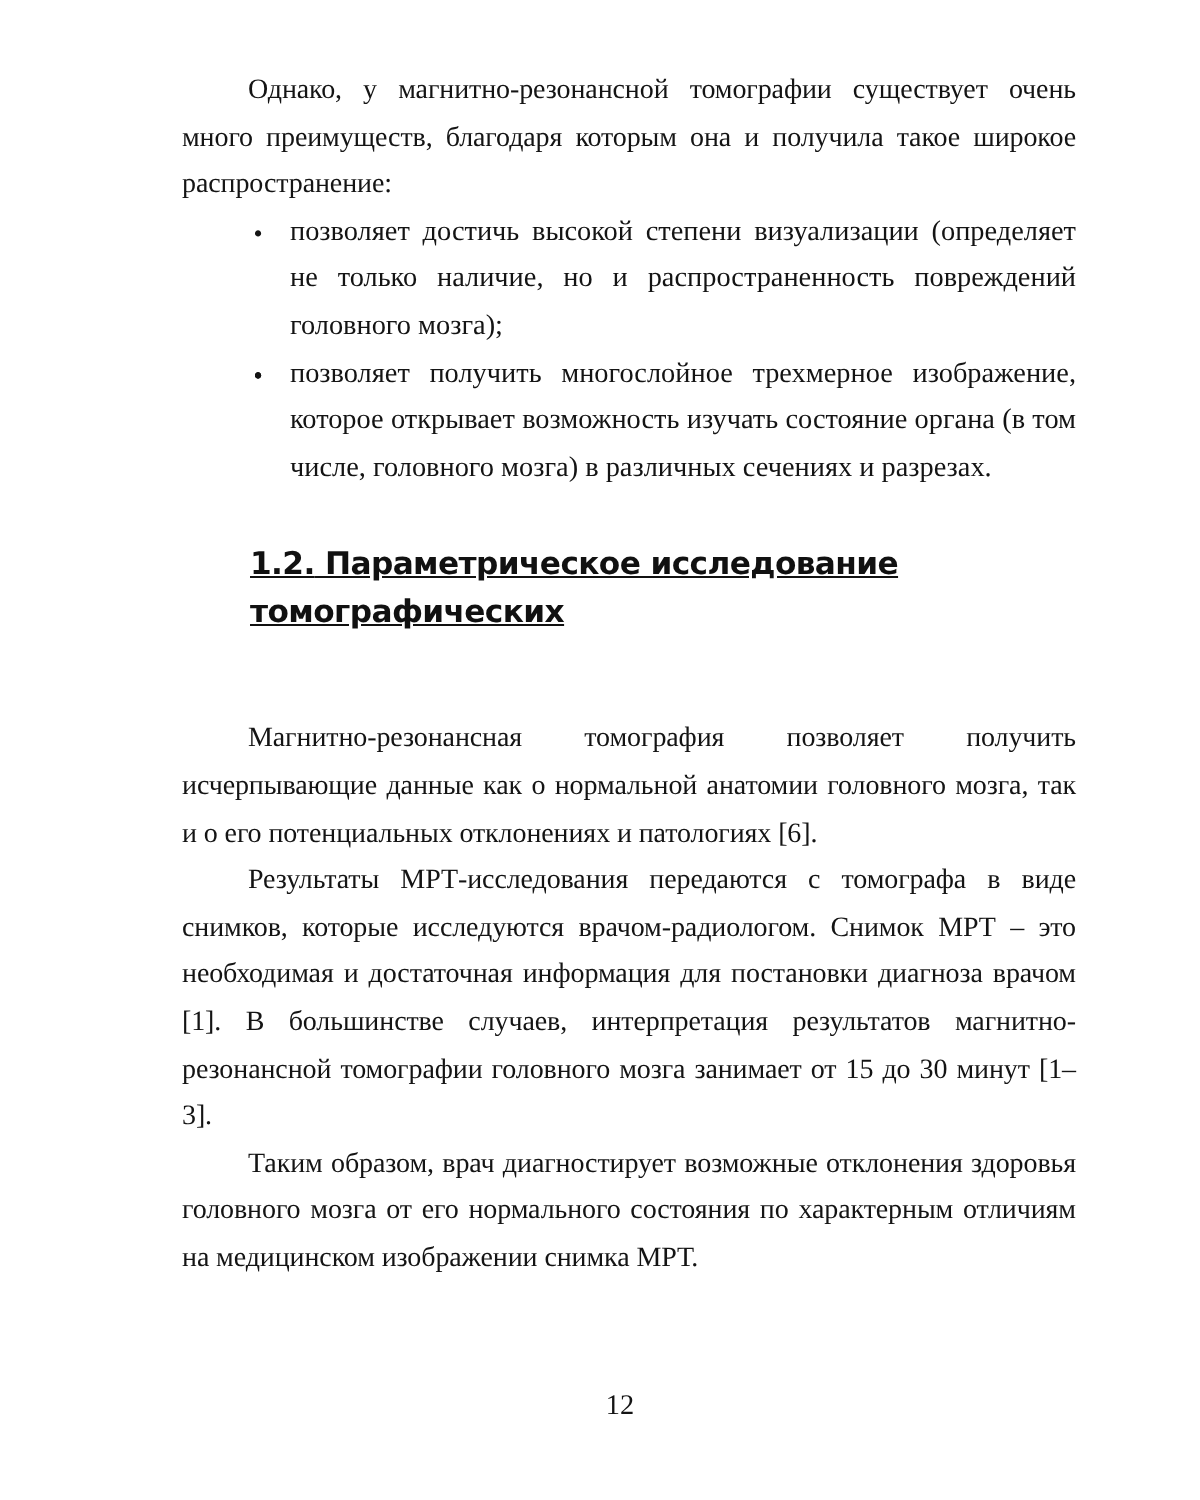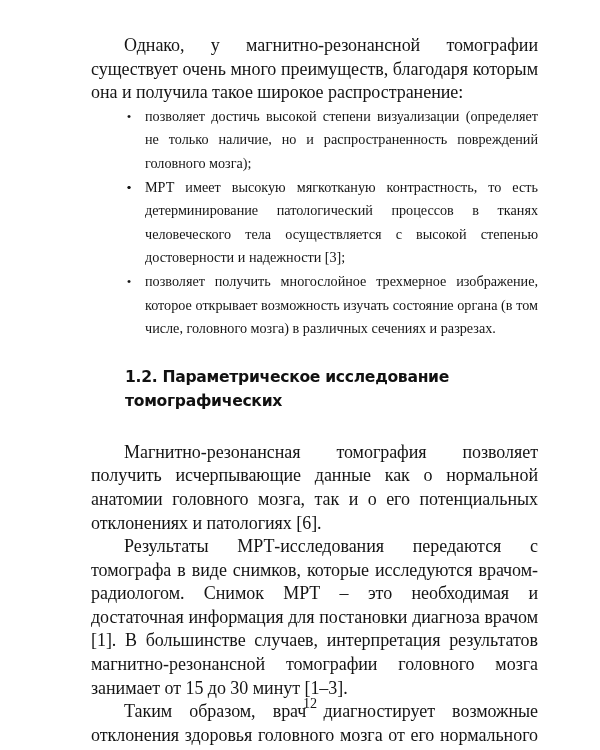--- a/index.html
+++ b/index.html
@@ -16,21 +16,21 @@
       color: #141414;
     }
     .page {
       position: absolute;
       left: 91px;
       top: 34px;
       width: 447px;
     }
     .p {
       margin: 0;
-      font-size: 18px;
+      font-size: 14px;
       line-height: 23.6px;
       text-align: justify;
       text-indent: 33px;
       letter-spacing: -0.05px;
     }
     .p.first { text-indent: 33px; }
     .bullets {
       list-style: none;
       margin: 0;
       padding: 0;
@@ -44,28 +44,29 @@
     }
     .bullet-dot {
       position: absolute;
       left: 33px;
       top: 0;
       width: 10px;
       text-align: center;
       font-size: 13px;
     }
     .heading {
-      margin: 24px 0 4px 0;
+      margin: 24px 0 16px 0;
       padding-left: 34px;
       font-family: "DejaVu Sans", "Liberation Sans", sans-serif;
       font-weight: bold;
       font-size: 15.6px;
       line-height: 24px;
       letter-spacing: -0.3px;
       color: #111;
+      text-decoration: underline;
     }
     .heading .h-line2 {
       display: block;
       padding-left: 28px;
     }
     .heading-gap { height: 24px; }
     .page-number {
       position: absolute;
       left: 0;
       width: 600px;
@@ -86,21 +87,20 @@
   <ul class="bullets">
     <li class="bullet">
       <span class="bullet-dot">•</span>
       <span>позволяет достичь высокой степени визуализации (определяет не только наличие, но и распространенность повреждений головного мозга);</span>
     </li>
     <li class="bullet">
       <span class="bullet-dot">•</span>
     </li>
     <li class="bullet">
       <span class="bullet-dot">•</span>
-      <span>МРТ имеет высокую мягкотканую контрастность, то есть детерминирование патологический процессов в тканях человеческого тела осуществляется с высокой степенью достоверности и надежности [3];</span>
     </li>
     <li class="bullet">
       <span class="bullet-dot">•</span>
       <span>позволяет получить многослойное трехмерное изображение, которое открывает возможность изучать состояние органа (в том числе, головного мозга) в различных сечениях и разрезах.</span>
     </li>
   </ul>
 
   <h2 class="heading">
     <span>1.2.</span>
     <span>Параметрическое исследование томографических</span>

